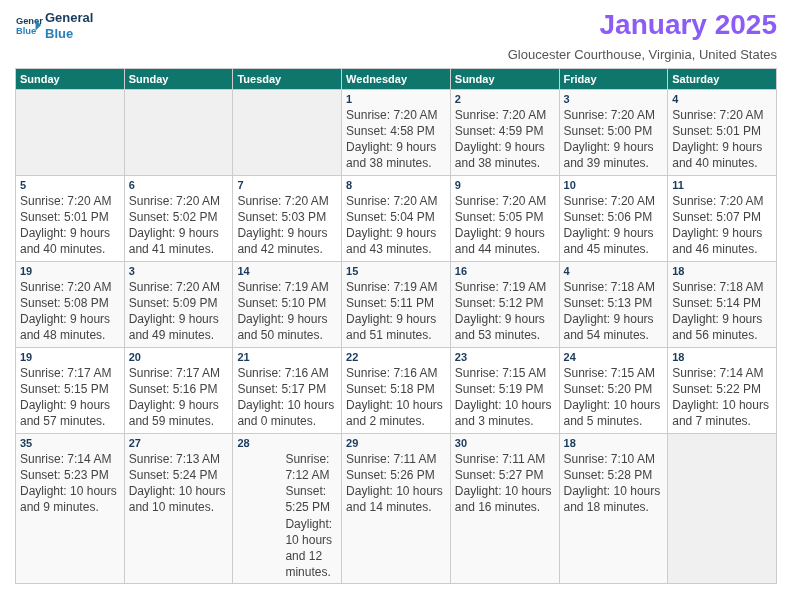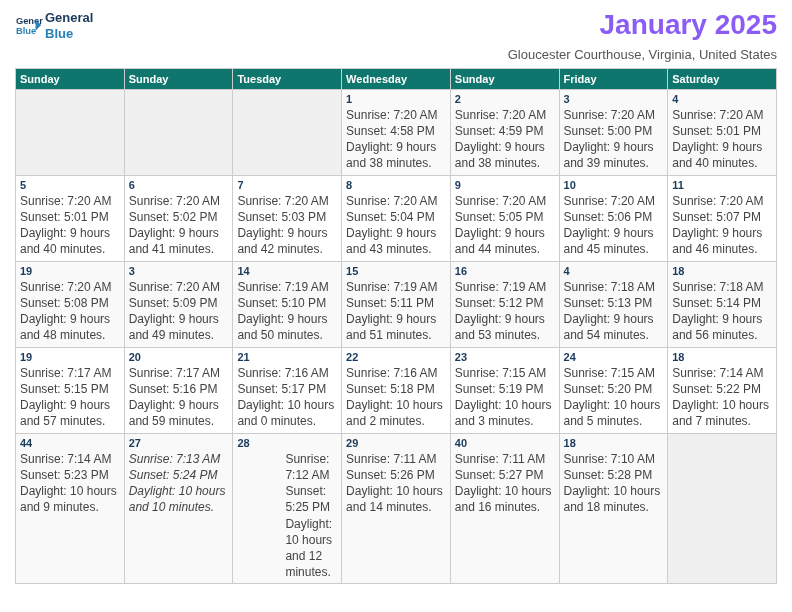--- a/index.html
+++ b/index.html
@@ -312,49 +312,49 @@
           <td>
             <div class="day-number">18</div>
             <div class="day-info" style="white-space: pre-line;">Sunrise: 7:14 AM
 Sunset: 5:22 PM
 Daylight: 10 hours
 and 7 minutes.</div>
           </td>
         </tr>
         <tr>
           <td>
-            <div class="day-number">44</div>
+            <div class="day-number">35</div>
             <div class="day-info" style="white-space: pre-line;">Sunrise: 7:14 AM
 Sunset: 5:23 PM
 Daylight: 10 hours
 and 9 minutes.</div>
           </td>
           <td>
             <div class="day-number">27</div>
-            <div class="day-info" style="white-space: pre-line; font-style: italic;">Sunrise: 7:13 AM
+            <div class="day-info" style="white-space: pre-line;">Sunrise: 7:13 AM
 Sunset: 5:24 PM
 Daylight: 10 hours
 and 10 minutes.</div>
           </td>
           <td>
             <div class="day-number">28</div>
             <div class="day-info" style="white-space: pre-line; margin-left: 48px;">Sunrise: 7:12 AM
 Sunset: 5:25 PM
 Daylight: 10 hours
 and 12 minutes.</div>
           </td>
           <td>
             <div class="day-number">29</div>
             <div class="day-info" style="white-space: pre-line;">Sunrise: 7:11 AM
 Sunset: 5:26 PM
 Daylight: 10 hours
 and 14 minutes.</div>
           </td>
           <td>
-            <div class="day-number">40</div>
+            <div class="day-number">30</div>
             <div class="day-info" style="white-space: pre-line;">Sunrise: 7:11 AM
 Sunset: 5:27 PM
 Daylight: 10 hours
 and 16 minutes.</div>
           </td>
           <td>
             <div class="day-number">18</div>
             <div class="day-info" style="white-space: pre-line;">Sunrise: 7:10 AM
 Sunset: 5:28 PM
 Daylight: 10 hours

